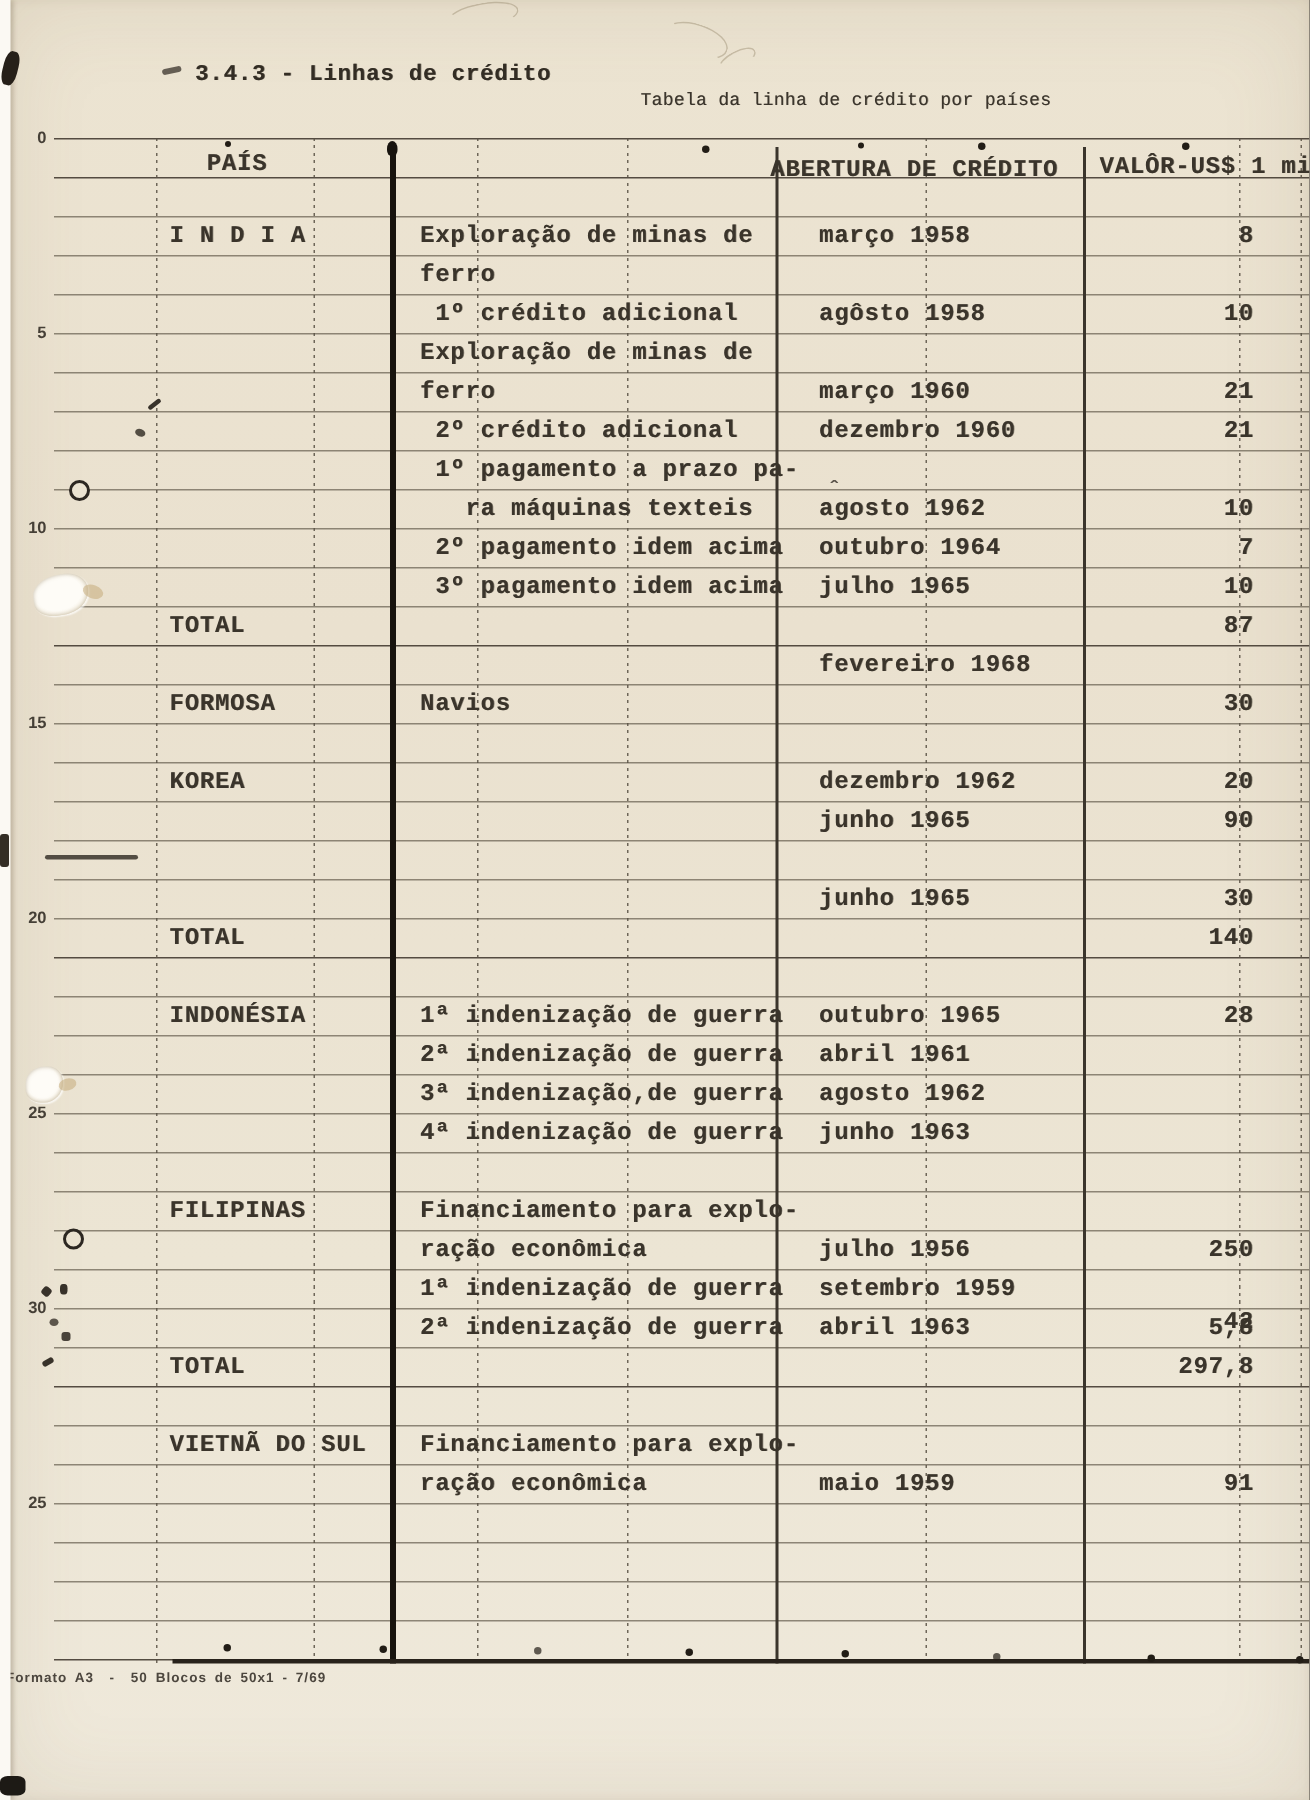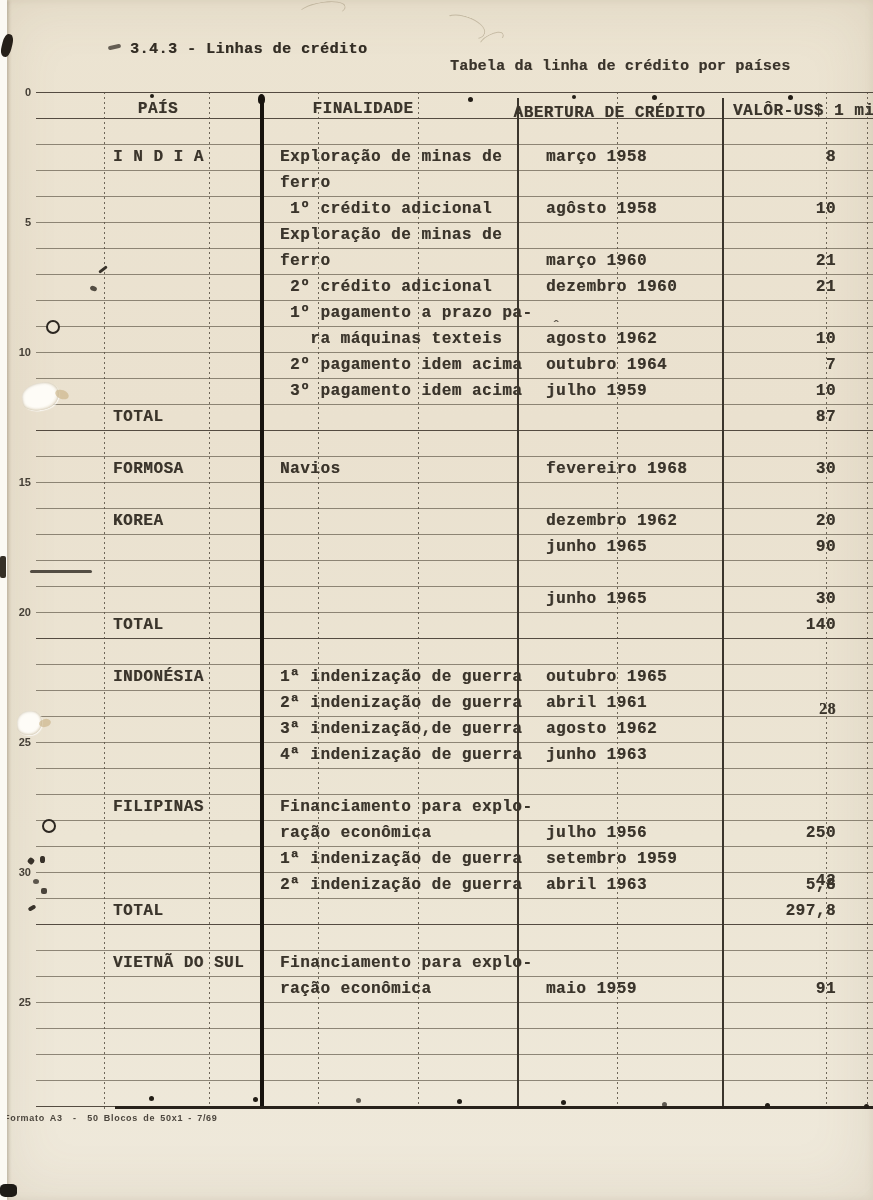--- a/index.html
+++ b/index.html
@@ -22,22 +22,22 @@
   .cell,.hdr{position:absolute;height:26px;line-height:26px;font-size:16px;letter-spacing:.5px;
     font-weight:bold;color:#3a342b;white-space:pre;
     text-shadow:.4px .3px .3px rgba(58,52,42,.55);}
   .c-pais{left:113px;}
   .c-fin{left:280px;}
   .c-ab{left:546px;}
   .c-val{left:700px;width:136px;text-align:right;}
   .title{position:absolute;left:130px;top:40px;height:20px;line-height:20px;
     font-size:15px;font-weight:bold;letter-spacing:.5px;color:#332d24;white-space:pre;
     text-shadow:.5px .4px .3px rgba(50,45,36,.6);}
-  .subtitle{position:absolute;left:450px;top:57px;height:20px;line-height:20px;
-    font-size:15px;font-weight:bold;letter-spacing:.2px;color:#3a342b;white-space:pre;
+  .subtitle{position:absolute;left:427px;top:57px;height:20px;line-height:20px;
+    font-size:12px;font-weight:normal;letter-spacing:.2px;color:#3a342b;white-space:pre;
     text-shadow:.4px .3px .3px rgba(58,52,42,.5);}
   
   .margin-num{position:absolute;left:1px;width:30px;height:14px;line-height:14px;text-align:right;
     font-family:"Liberation Sans",sans-serif;font-size:11px;font-weight:bold;color:#453f36;}
   .footer{position:absolute;left:4px;top:1112px;height:12px;line-height:12px;
     font-family:"Liberation Sans",sans-serif;font-size:9px;font-weight:bold;
     letter-spacing:.7px;word-spacing:2px;color:#4c463e;white-space:pre;}
   .dot{position:absolute;border-radius:50%;background:#221d16;}
   .left-strip{position:absolute;left:0;top:0;width:7px;height:1200px;background:#fbf9f3;
     box-shadow:2px 0 3px rgba(90,75,50,.25);}
@@ -120,21 +120,20 @@
   <div class="vdot" style="left:617px"></div>
   <div class="vsolid" style="left:722px"></div>
   <div class="vdot" style="left:826px"></div>
   <div class="vdot" style="left:867px"></div>
   <div class="heavy-bottom"></div>
 
   <div class="title">3.4.3 - Linhas de crédito</div>
   <div class="subtitle">Tabela da linha de crédito por países</div>
 
   <div class="hdr" style="left:108px;top:96px;width:100px;text-align:center">PAÍS</div>
-  <div class="hdr" style="left:266px;top:96px;width:194px;text-align:center">FINALIDADE</div>
   <div class="hdr" style="left:512px;top:100px;width:195px;text-align:center">ABERTURA DE CRÉDITO</div>
   <div class="hdr" style="left:733px;top:98px">VALÔR-US$ 1 mil</div>
 
   <div>
       <div>
         <div class="cell c-pais" style="top: 144px;">I N D I A</div>
         <div class="cell c-fin" style="top: 144px;">Exploração de minas de</div>
         <div class="cell c-ab" style="top: 144px;">março 1958</div>
         <div class="cell c-val" style="top: 144px;">8</div>
       </div>
@@ -167,31 +166,31 @@
         <div class="cell c-ab" style="top: 326px;">agosto 1962</div>
         <div class="cell c-val" style="top: 326px;">10</div>
       </div>
       <div>
         <div class="cell c-fin" style="top: 352px;"> 2º pagamento idem acima</div>
         <div class="cell c-ab" style="top: 352px;">outubro 1964</div>
         <div class="cell c-val" style="top: 352px;">7</div>
       </div>
       <div>
         <div class="cell c-fin" style="top: 378px;"> 3º pagamento idem acima</div>
-        <div class="cell c-ab" style="top: 378px;">julho 1959</div>
+        <div class="cell c-ab" style="top: 378px;">julho 1965</div>
         <div class="cell c-val" style="top: 378px;">10</div>
       </div>
       <div>
         <div class="cell c-pais" style="top: 404px;">TOTAL</div>
         <div class="cell c-val" style="top: 404px;">87</div>
       </div>
       <div>
         <div class="cell c-pais" style="top: 456px;">FORMOSA</div>
         <div class="cell c-fin" style="top: 456px; text-align: center;">Navios</div>
-        <div class="cell c-ab" style="top: 456px;">fevereiro 1968</div>
+        <div class="cell c-ab" style="top: 430px;">fevereiro 1968</div>
         <div class="cell c-val" style="top: 456px;">30</div>
       </div>
       <div>
         <div class="cell c-pais" style="top: 508px;">KOREA</div>
         <div class="cell c-ab" style="top: 508px;">dezembro 1962</div>
         <div class="cell c-val" style="top: 508px;">20</div>
       </div>
       <div>
         <div class="cell c-ab" style="top: 534px;">junho 1965</div>
         <div class="cell c-val" style="top: 534px;">90</div>
@@ -201,21 +200,21 @@
         <div class="cell c-val" style="top: 586px;">30</div>
       </div>
       <div>
         <div class="cell c-pais" style="top: 612px;">TOTAL</div>
         <div class="cell c-val" style="top: 612px;">140</div>
       </div>
       <div>
         <div class="cell c-pais" style="top: 664px;">INDONÉSIA</div>
         <div class="cell c-fin" style="top: 664px;">1ª indenização de guerra</div>
         <div class="cell c-ab" style="top: 664px;">outubro 1965</div>
-        <div class="cell c-val" style="top: 696px; font-family: Liberation Serif, serif;">28</div>
+        <div class="cell c-val" style="top: 664px;">28</div>
       </div>
       <div>
         <div class="cell c-fin" style="top: 690px;">2ª indenização de guerra</div>
         <div class="cell c-ab" style="top: 690px;">abril 1961</div>
       </div>
       <div>
         <div class="cell c-fin" style="top: 716px;">3ª indenização,de guerra</div>
         <div class="cell c-ab" style="top: 716px;">agosto 1962</div>
       </div>
       <div>

